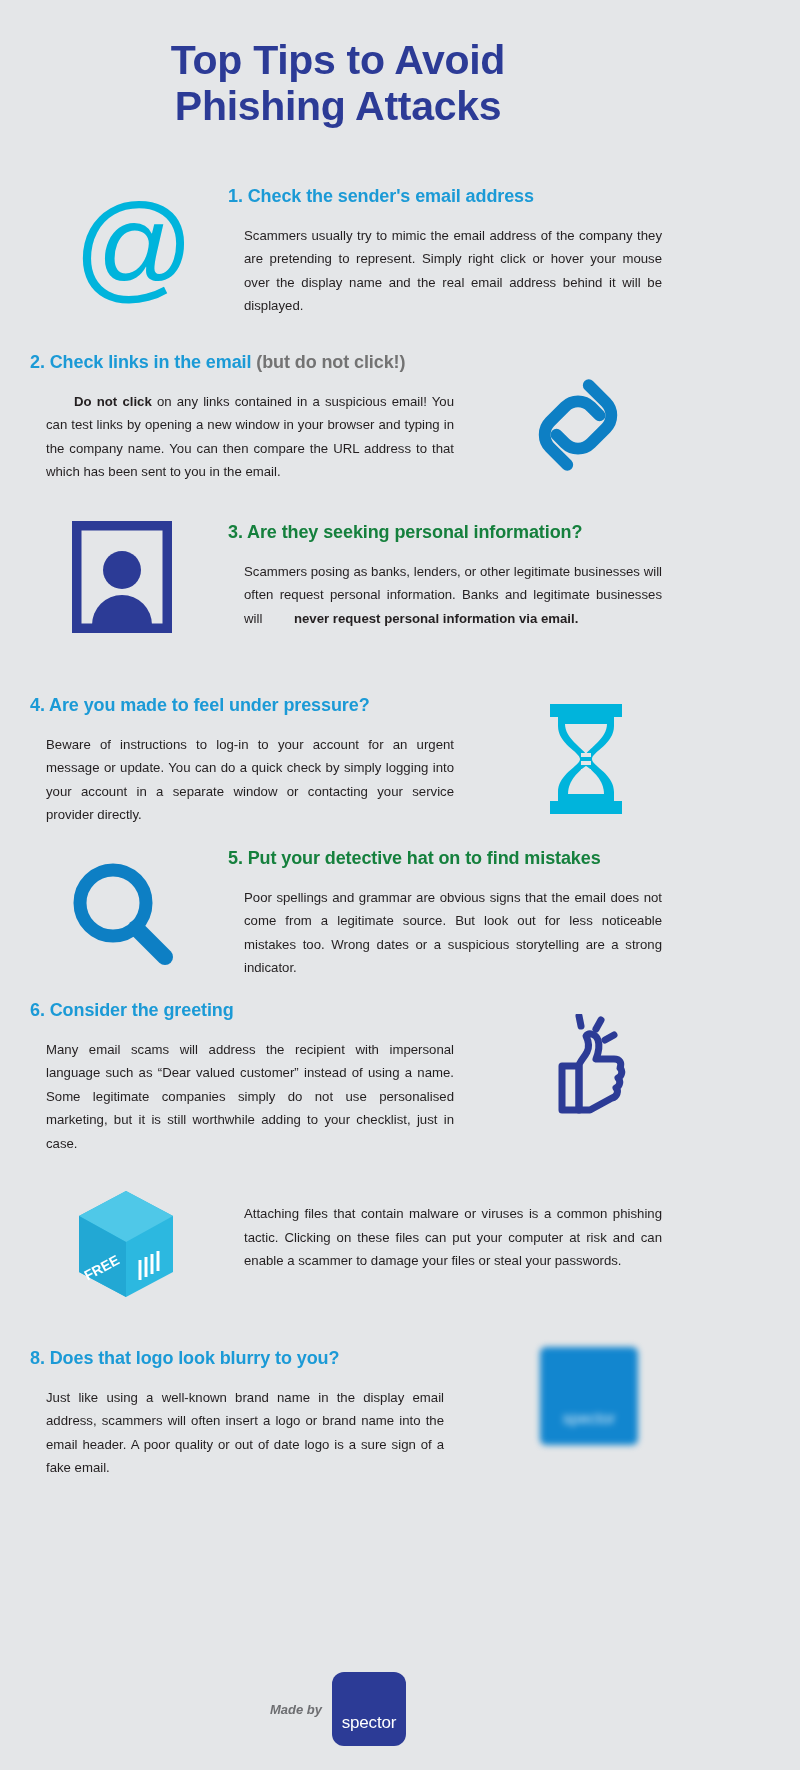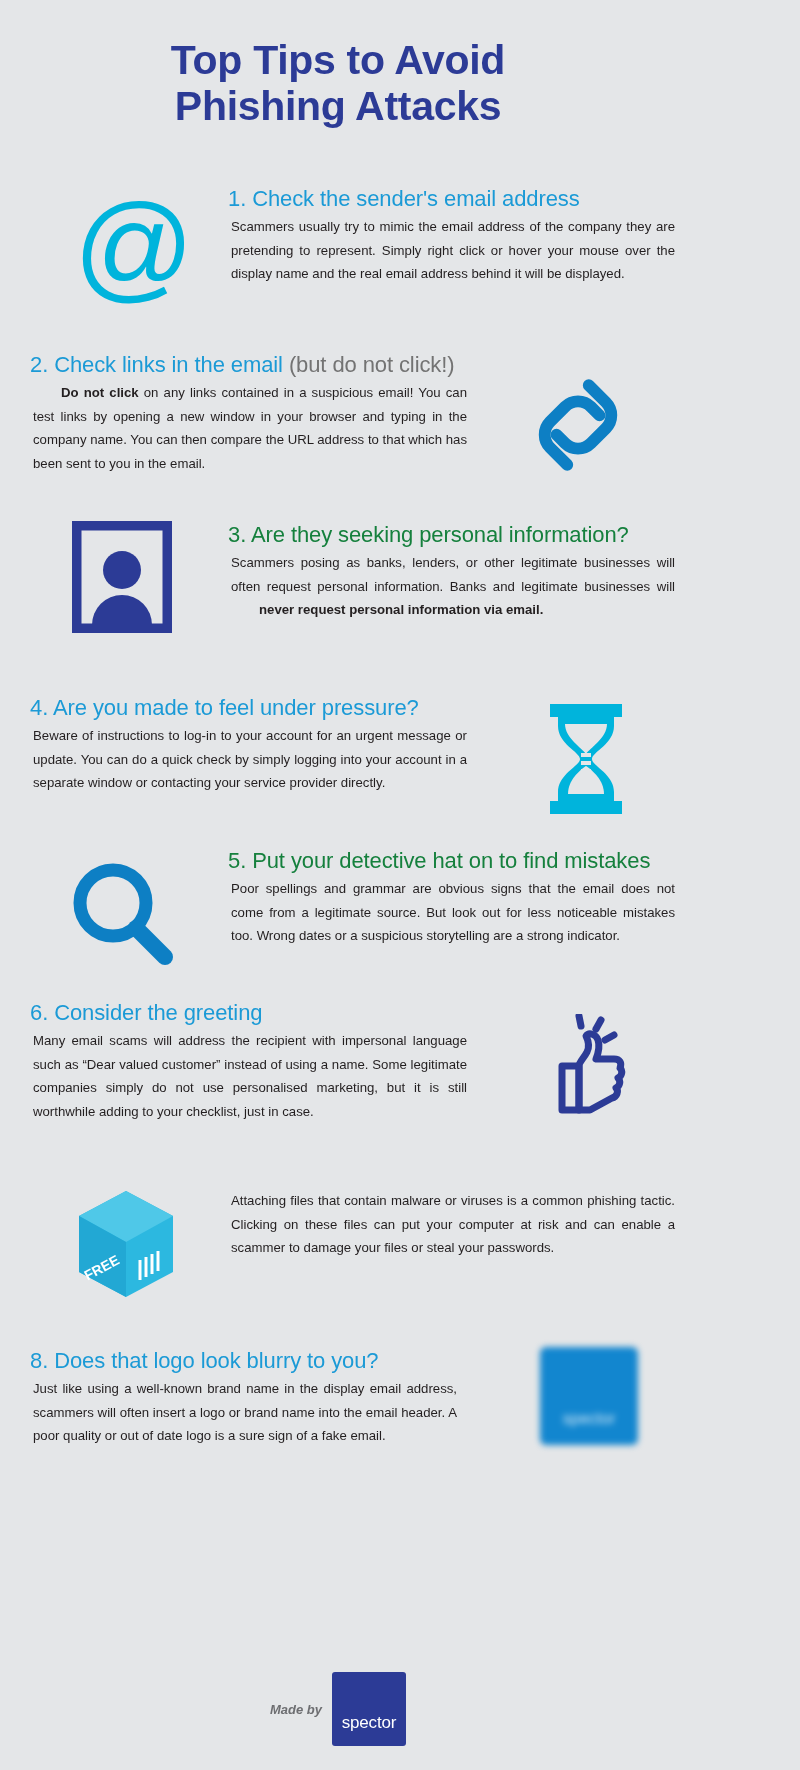--- a/index.html
+++ b/index.html
@@ -24,28 +24,28 @@
     font-size:41px;
     line-height:1.12;
     letter-spacing:-0.3px;
   }
   .title .l2{display:block;}
 
   
   .tip{position:absolute;}
   .tip h2{
     margin:0 0 3px 0;
-    font-size:22px;
-    font-weight:normal;
+    font-size:18px;
+    font-weight:bold;
     line-height:1.2;
     letter-spacing:-0.1px;
   }
   .tip h2 .warn{color:#737373;}
   .tip p{
-    margin:3px;
+    margin:16px;
     font-size:13.2px;
     line-height:1.78;
     text-align:justify;
     color:#231f20;
   }
   .tip p b{font-weight:bold;padding-left:28px;}
   .c-sky  {color:#1b9ad6;}
   .c-blue {color:#15803d;}
 
   .txt-right{width:450px; left:228px;}
@@ -64,21 +64,21 @@
   }
   .madeby{
     font-size:13px;
     font-style:italic;
     color:#6d6e71;
     font-weight:bold;
   }
   .logo{
     width:74px;height:74px;
     background:#2c3b96;
-    border-radius:3px;
+    border-radius:12px;
     display:flex;align-items:flex-end;justify-content:center;
     padding-bottom:13px;
     box-sizing:border-box;
   }
   .logo span{color:#ffffff;font-size:17px;letter-spacing:-0.2px;}
 
   
   .blurlogo{
     position:absolute;
     width:98px;height:98px;

